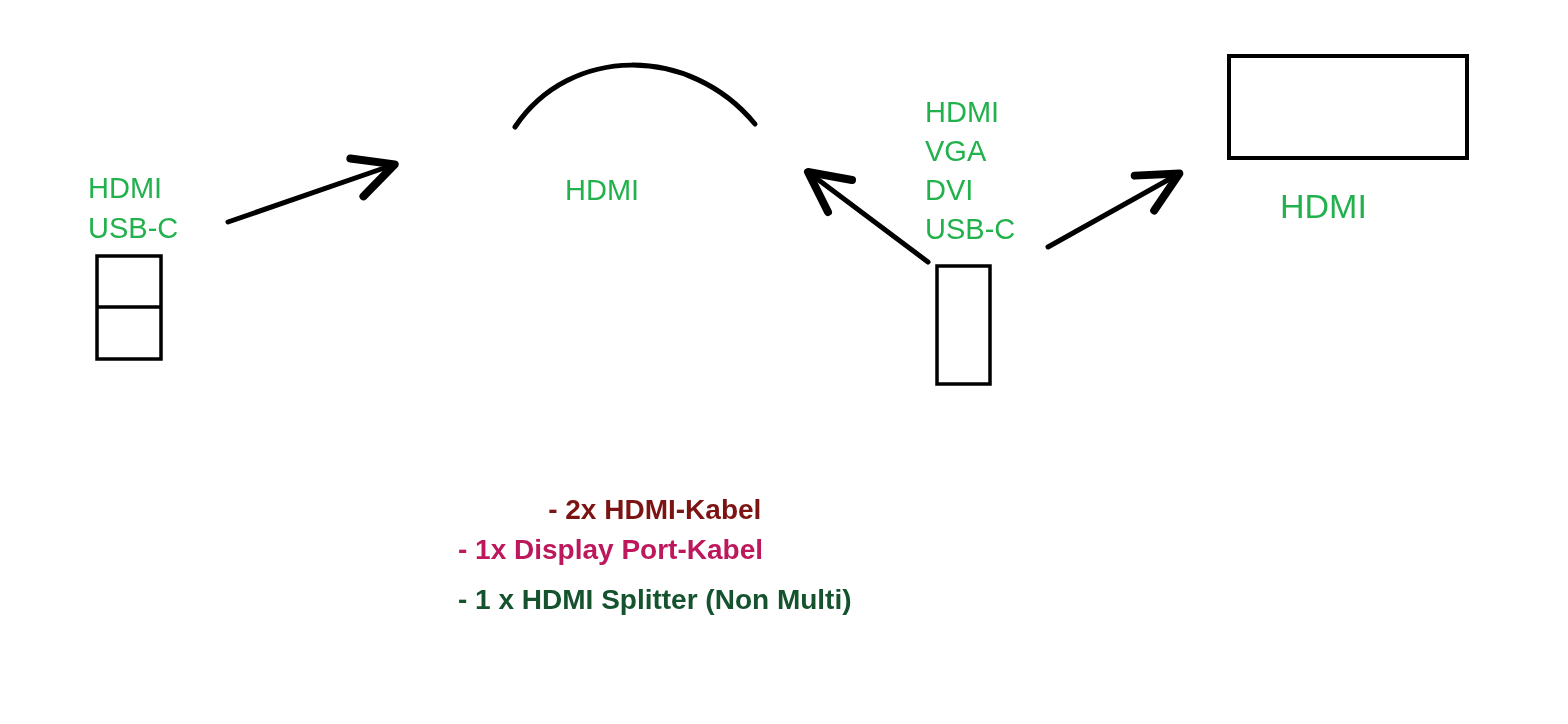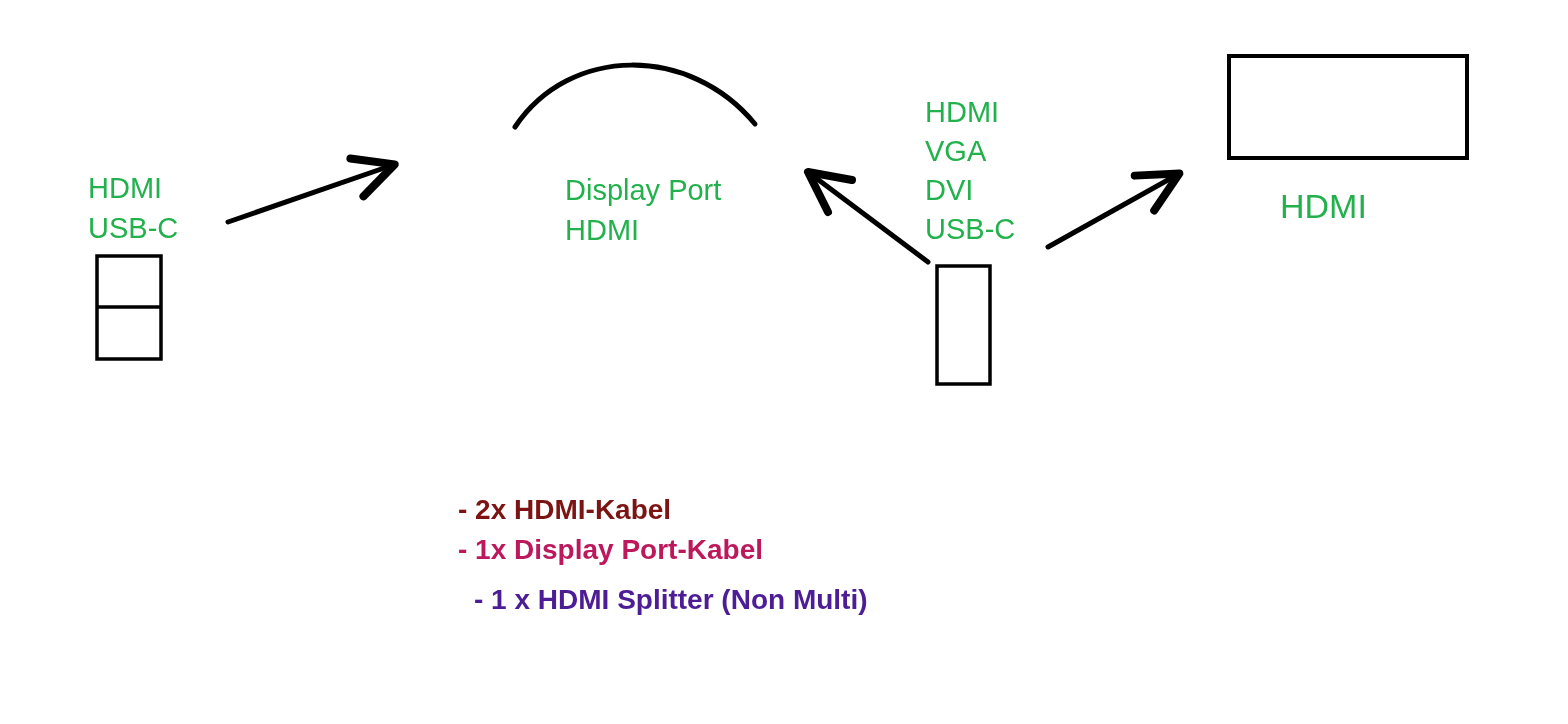--- a/index.html
+++ b/index.html
@@ -80,32 +80,31 @@
 
     <line x1="1048" y1="247" x2="1175" y2="176" stroke="#000000" stroke-width="5" stroke-linecap="round" marker-end="url(#arrowhead)"></line>
   </svg>
 
   <div class="label-block src-left" style="color: rgb(34, 177, 76);">
     <span class="label-line">HDMI</span>
     <span class="label-line">USB-C</span>
   </div>
 
   <div class="label-block center-lbl" style="color: rgb(34, 177, 76);">
-    <span class="label-line">Display Port</span>
     <span class="label-line">HDMI</span>
   </div>
 
   <div class="label-block src-right" style="color: rgb(34, 177, 76);">
     <span class="label-line">HDMI</span>
     <span class="label-line">VGA</span>
     <span class="label-line">DVI</span>
     <span class="label-line">USB-C</span>
   </div>
 
   <div class="label-block monitor-lbl" style="color: rgb(34, 177, 76);">HDMI</div>
 
   <div class="legend">
-    <div class="legend-item" style="color: rgb(125, 20, 20);">- 2x HDMI-Kabel</div>
+    <div class="legend-item" style="color: rgb(125, 20, 20); text-align: center;">- 2x HDMI-Kabel</div>
     <div class="legend-item" style="color: #be185d;">- 1x Display Port-Kabel</div>
-    <div class="legend-item gap-above" style="color: #4c1d95; margin-left: 16px;">- 1 x HDMI Splitter (Non Multi)</div>
+    <div class="legend-item gap-above" style="color: #14532d;">- 1 x HDMI Splitter (Non Multi)</div>
   </div>
 
 </div>
 
 </body></html>

